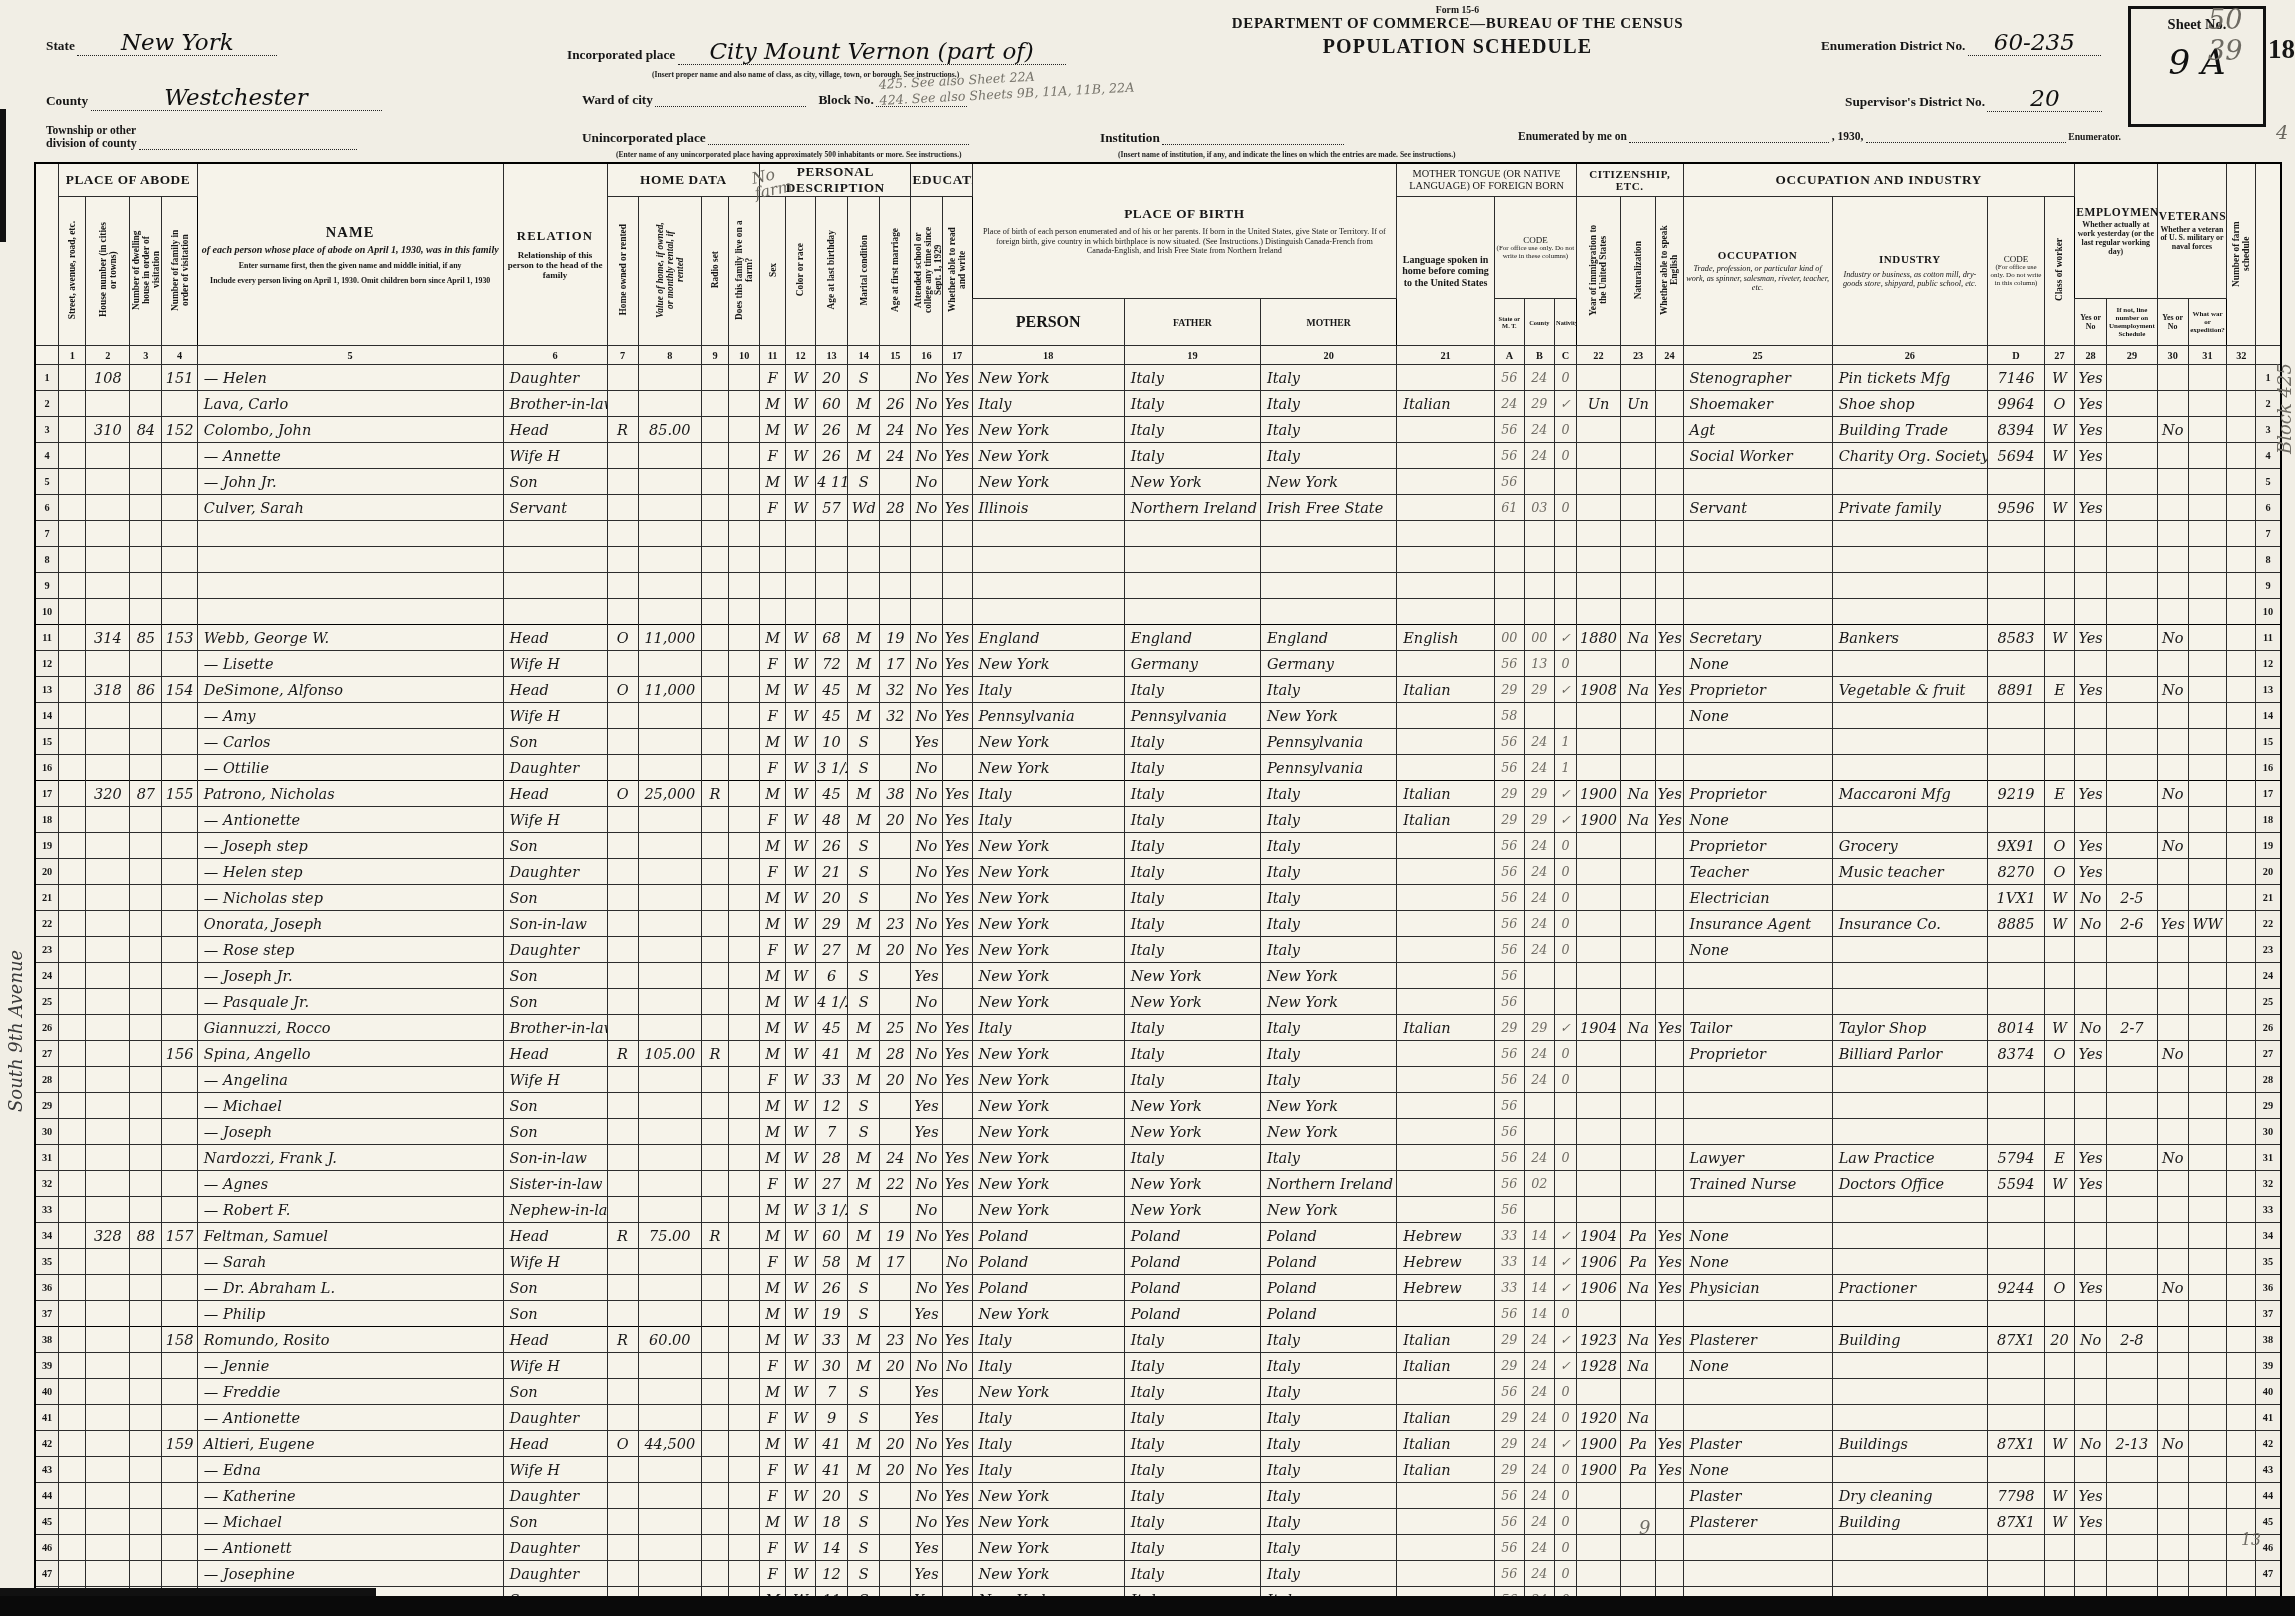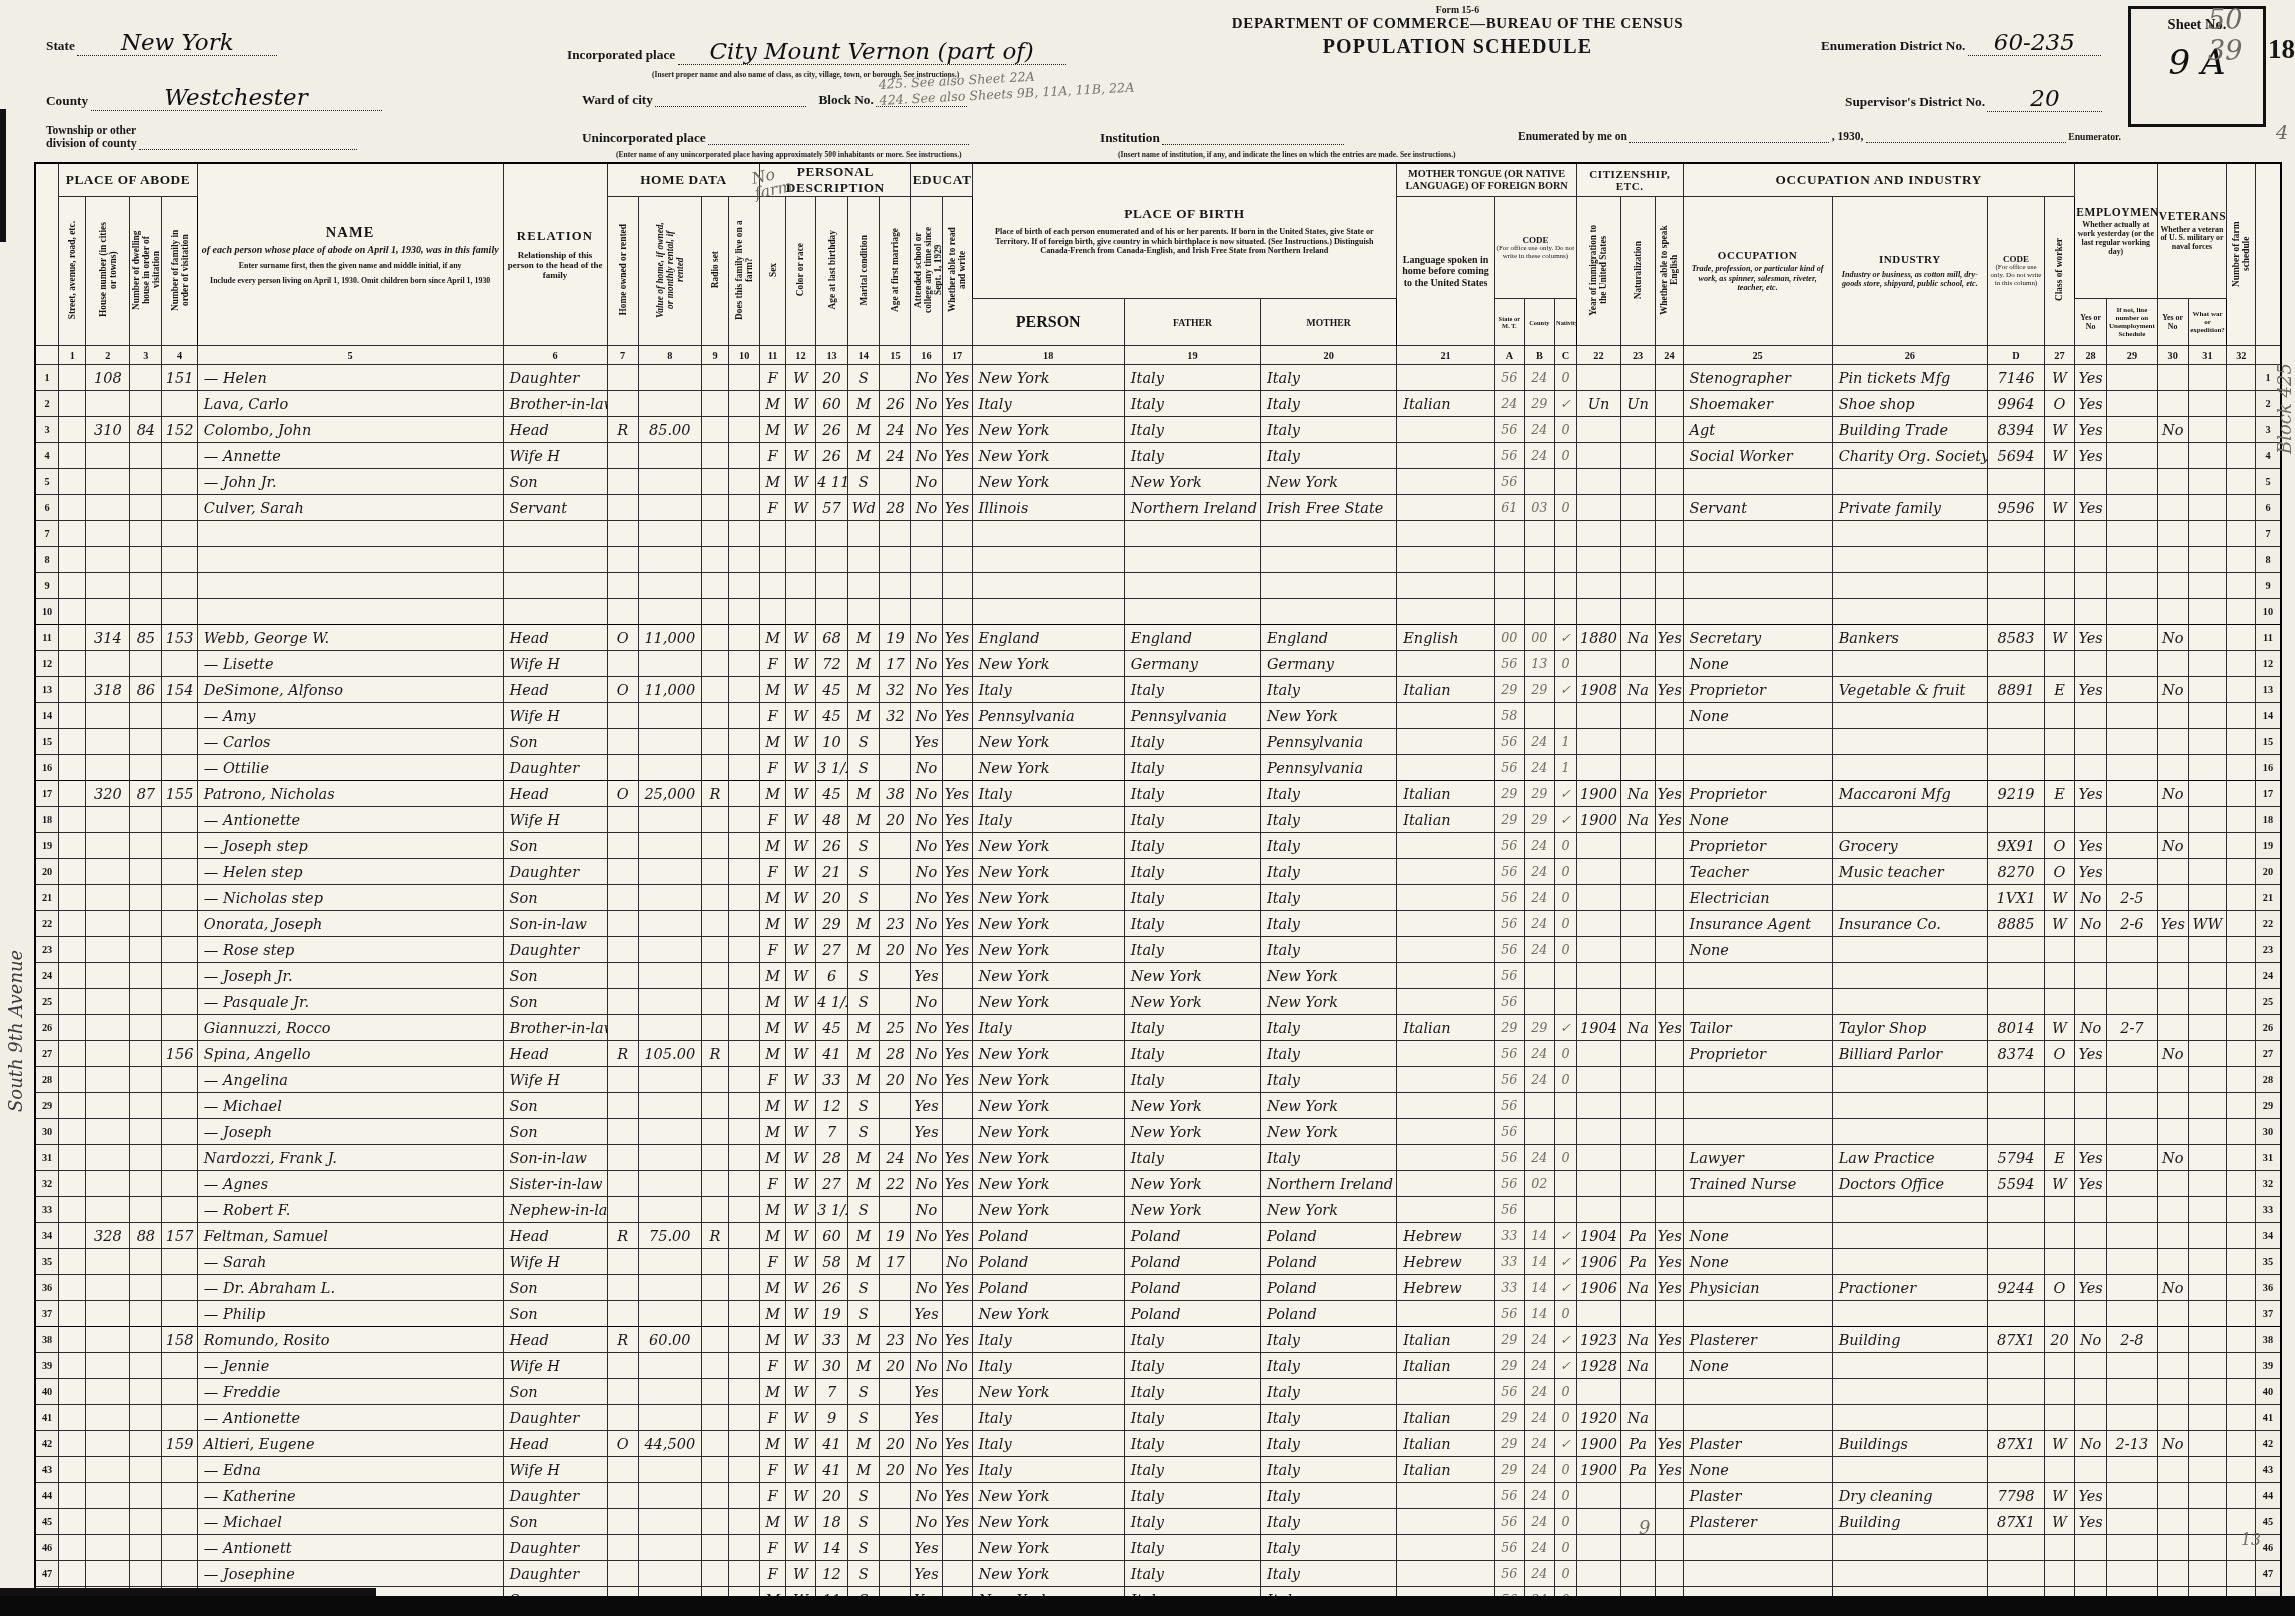--- a/index.html
+++ b/index.html
@@ -24,21 +24,21 @@
   .sheetbox{position:absolute;left:2094px;top:6px;width:132px;height:115px;border:3px solid #111;background:#f1eee5;text-align:center;}
   .sheetbox .sb-l{font-size:14.5px;font-weight:bold;margin-top:7.3px;}
   .stamp189{position:absolute;left:2234px;top:34px;font-size:27px;font-weight:bold;font-family:"Liberation Serif",serif;}
 
   
   table{border-collapse:collapse;table-layout:fixed;width:100%;border:2.4px solid #000;background:#f6f3ea;}
   th,td{border:0.6px solid #2c2c2c;overflow:hidden;padding:0 1.2px;}
   th{font-family:"Liberation Serif",serif;vertical-align:middle;text-align:center;font-weight:bold;}
   .g-title{font-size:13.3px;letter-spacing:0.6px;}
   .vert{writing-mode:vertical-rl;transform:rotate(180deg);display:inline-block;font-size:9.4px;line-height:1.08;max-height:102px;white-space:normal;}
-  .desc{font-size:8.2px;font-weight:bold;line-height:1.15;}
+  .desc{font-size:8.2px;font-weight:normal;line-height:1.15;}
   .desc-lt{font-size:7.9px;font-weight:bold;line-height:1.12;text-align:center;}
   .name-h .nm-t{font-size:14.5px;letter-spacing:1.2px;}
   .name-h .nm-d{font-size:10px;font-style:italic;margin-top:3.6px;}
   .name-h .nm-s{font-size:7.9px;margin-top:6px;}
   .num{font-size:10.3px;font-weight:bold;height:18px;}
   td{height:25px;font-size:14.5px;text-align:center;white-space:nowrap;}
   td.hwc{font-family:"DejaVu Serif",serif;font-style:italic;color:#171717;font-size:14.5px;}
   td.la{text-align:left;padding-left:6px;}
   td.pc{font-family:"DejaVu Serif",serif;font-style:italic;color:#6f6c64;font-size:12.7px;}
   td.lineno{font-weight:bold;font-size:10.3px;font-family:"Liberation Serif",serif;font-style:normal;text-align:center;background:#f1eee5;}

